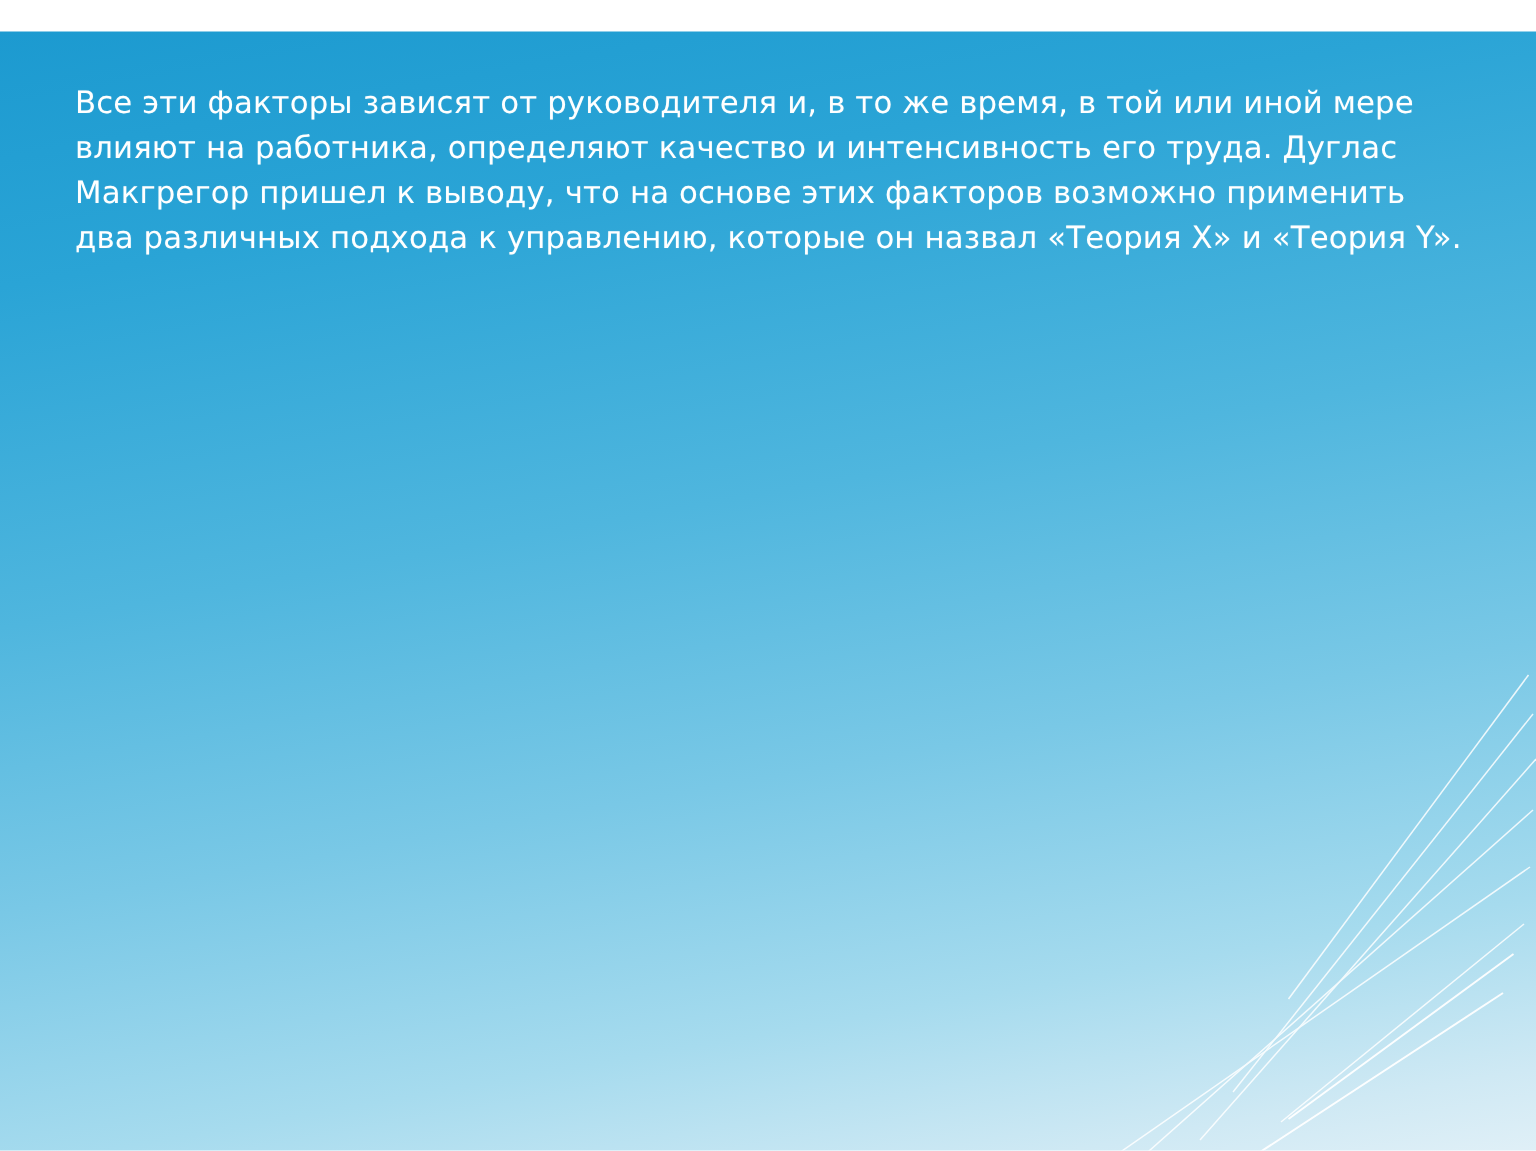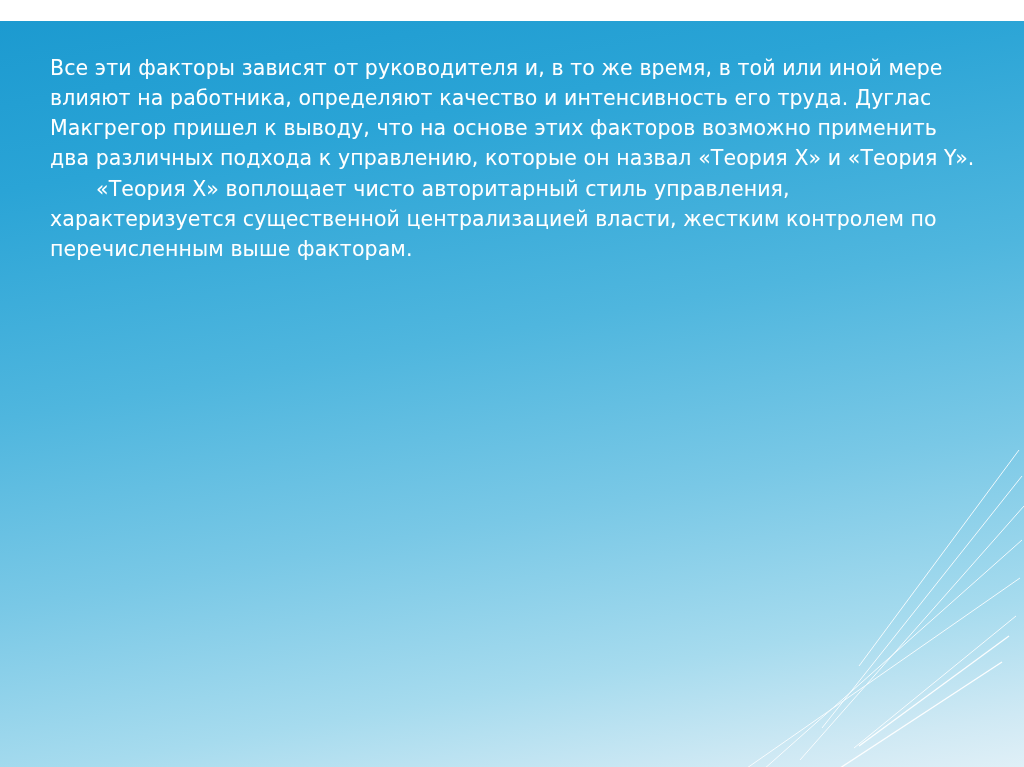--- a/index.html
+++ b/index.html
@@ -51,21 +51,20 @@
     text-indent: 46px;
   }
 </style>
 </head>
 <body>
 
 <div class="slide">
 
   <div class="content">
     <p class="para">Все эти факторы зависят от руководителя и, в то же время, в той или иной мере влияют на работника, определяют качество и интенсивность его труда. Дуглас Макгрегор пришел к выводу, что на основе этих факторов возможно применить два различных подхода к управлению, которые он назвал «Теория X» и «Теория Y».</p>
-    <p class="para indent">«Теория X» воплощает чисто авторитарный стиль управления, характеризуется существенной централизацией власти, жестким контролем по перечисленным выше факторам.</p>
   </div>
 
   <div class="streaks">
     <svg width="420" height="340" viewBox="0 0 420 340" xmlns="http://www.w3.org/2000/svg">
       <g stroke="#ffffff" stroke-width="1" fill="none" opacity="0.85">
         <line x1="415" y1="2" x2="255" y2="218"></line>
         <line x1="418" y1="28" x2="218" y2="280"></line>
         <line x1="420" y1="58" x2="196" y2="312"></line>
         <line x1="418" y1="92" x2="150" y2="330"></line>
         <line x1="416" y1="130" x2="120" y2="336"></line>

